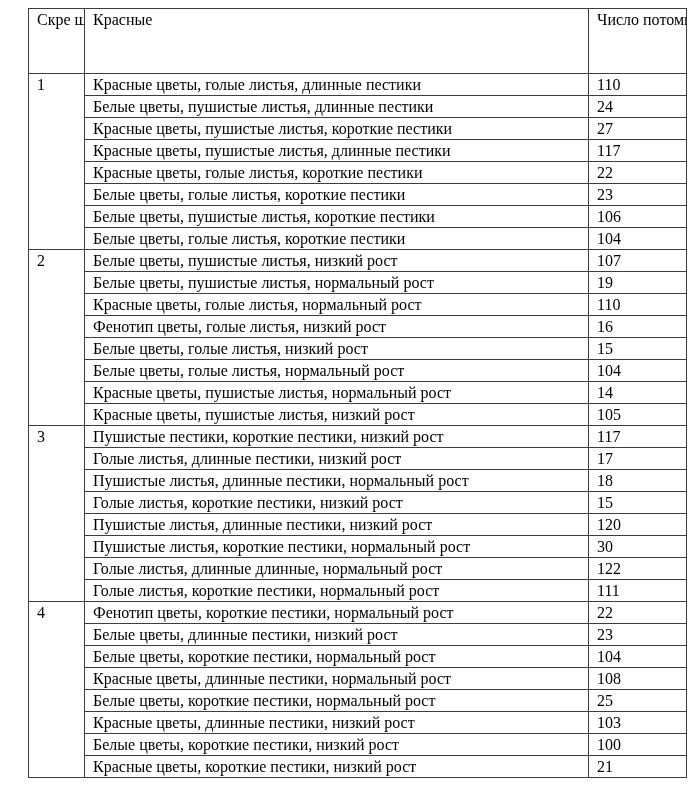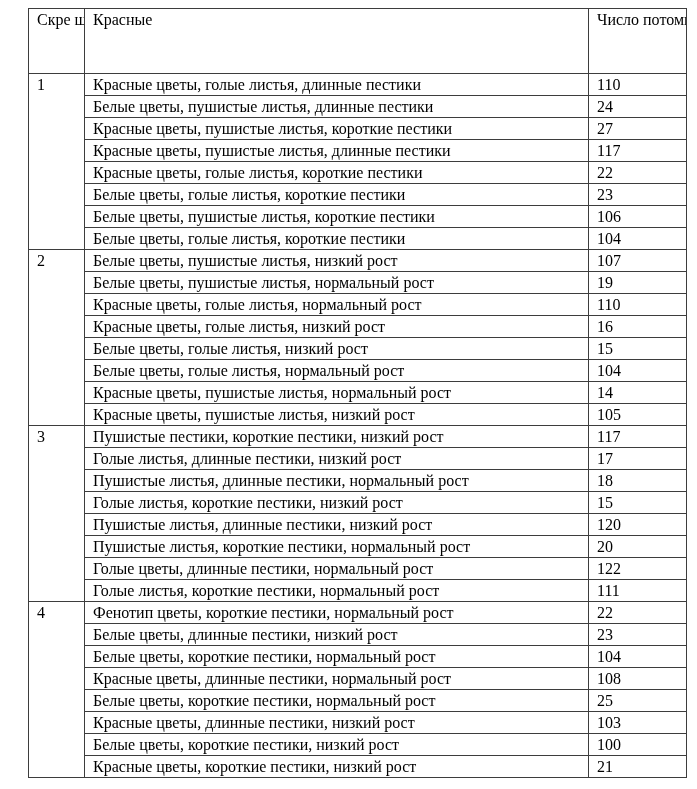--- a/index.html
+++ b/index.html
@@ -116,21 +116,21 @@
         </tr>
         <tr>
           <td class="col-pheno">Белые цветы, пушистые листья, нормальный рост</td>
           <td class="col-count">19</td>
         </tr>
         <tr>
           <td class="col-pheno">Красные цветы, голые листья, нормальный рост</td>
           <td class="col-count">110</td>
         </tr>
         <tr>
-          <td class="col-pheno">Красные цветы, голые листья, низкий рост</td>
+          <td class="col-pheno">Фенотип цветы, голые листья, низкий рост</td>
           <td class="col-count">16</td>
         </tr>
         <tr>
           <td class="col-pheno">Белые цветы, голые листья, низкий рост</td>
           <td class="col-count">15</td>
         </tr>
         <tr>
           <td class="col-pheno">Белые цветы, голые листья, нормальный рост</td>
           <td class="col-count">104</td>
         </tr>
@@ -158,24 +158,24 @@
         <tr>
           <td class="col-pheno">Голые листья, короткие пестики, низкий рост</td>
           <td class="col-count">15</td>
         </tr>
         <tr>
           <td class="col-pheno">Пушистые листья, длинные пестики, низкий рост</td>
           <td class="col-count">120</td>
         </tr>
         <tr>
           <td class="col-pheno">Пушистые листья, короткие пестики, нормальный рост</td>
-          <td class="col-count">20</td>
-        </tr>
-        <tr>
-          <td class="col-pheno">Голые цветы, длинные пестики, нормальный рост</td>
+          <td class="col-count">30</td>
+        </tr>
+        <tr>
+          <td class="col-pheno">Голые листья, длинные длинные, нормальный рост</td>
           <td class="col-count">122</td>
         </tr>
         <tr>
           <td class="col-pheno">Голые листья, короткие пестики, нормальный рост</td>
           <td class="col-count">111</td>
         </tr>
         <tr>
           <td class="col-cross" rowspan="8">4</td>
           <td class="col-pheno">Фенотип цветы, короткие пестики, нормальный рост</td>
           <td class="col-count">22</td>

